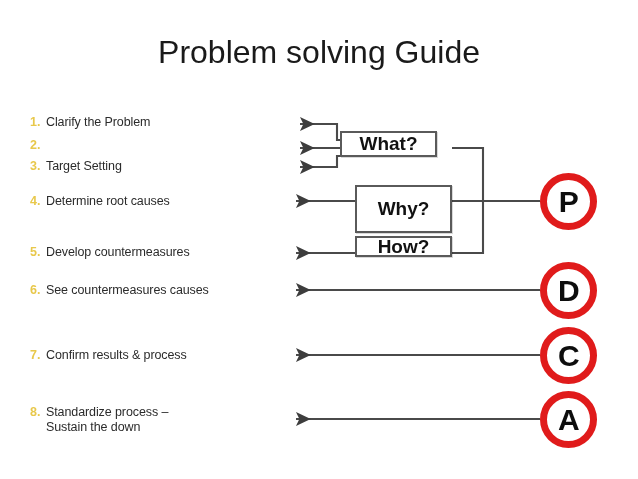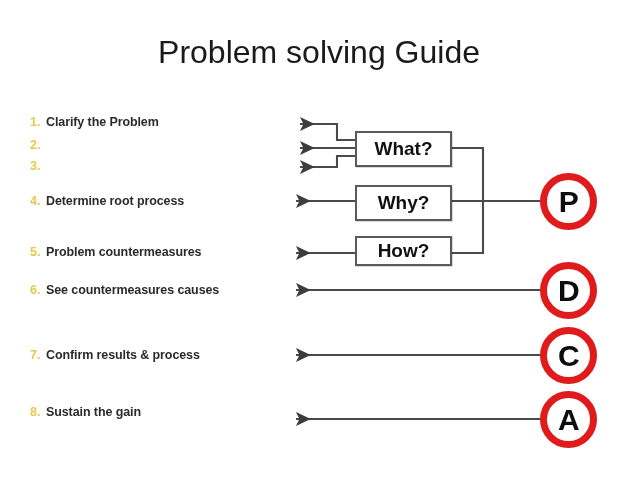--- a/index.html
+++ b/index.html
@@ -45,21 +45,21 @@
     width: 16px;
     flex: 0 0 16px;
     font-size: 12.5px;
     font-weight: 700;
     color: #e8c84b;
     line-height: 15px;
     text-align: left;
   }
   .step-text {
     font-size: 12.5px;
-    font-weight: 700;
+    font-weight: 400;
     color: #2b2b2b;
     line-height: 15px;
     letter-spacing: -0.1px;
   }
   .step-text .l2 { display: block; }
 
   
   #diagram {
     position: absolute;
     left: 0;
@@ -145,58 +145,60 @@
     <div class="step-num">1.</div>
     <div class="step-text">Clarify the Problem</div>
   </div>
 
   <div class="step" style="top:138px">
     <div class="step-num">2.</div>
   </div>
 
   <div class="step" style="top:159px">
     <div class="step-num">3.</div>
+    <div class="step-text">Target Setting</div>
   </div>
 
   <div class="step" style="top:194px">
     <div class="step-num">4.</div>
-    <div class="step-text">Determine root process</div>
+    <div class="step-text">Determine root causes</div>
   </div>
 
   <div class="step" style="top:245px">
     <div class="step-num">5.</div>
-    <div class="step-text">Problem countermeasures</div>
+    <div class="step-text">Develop countermeasures</div>
   </div>
 
   <div class="step" style="top:283px">
     <div class="step-num">6.</div>
     <div class="step-text">See countermeasures causes</div>
   </div>
 
   <div class="step" style="top:348px">
     <div class="step-num">7.</div>
     <div class="step-text">Confirm results &amp; process</div>
   </div>
 
   <div class="step" style="top:405px">
     <div class="step-num">8.</div>
     <div class="step-text">
-      <span class="l2">Sustain the gain</span>
+      <span>Standardize process –</span>
+      <span class="l2">Sustain the down</span>
     </div>
   </div>
 
-  <div class="qbox" style="left:355px; top:131px; width:97px; height:36px;">
+  <div class="qbox" style="left:340px; top:131px; width:97px; height:26px;">
     <span>What?</span>
   </div>
 
-  <div class="qbox" style="left:355px; top:185px; width:97px; height:36px;">
+  <div class="qbox" style="left:355px; top:185px; width:97px; height:48px;">
     <span>Why?</span>
   </div>
 
-  <div class="qbox" style="left:355px; top:236px; width:97px; height:30px;">
+  <div class="qbox" style="left:355px; top:236px; width:97px; height:21px;">
     <span>How?</span>
   </div>
 
   <div class="pdca" style="left:540px; top:173px; width:57px; height:57px; border:7px solid #e01b1b;">
     <span>P</span>
   </div>
 
   <div class="pdca" style="left:540px; top:262px; width:57px; height:57px; border:7px solid #e01b1b;">
     <span>D</span>
   </div>

